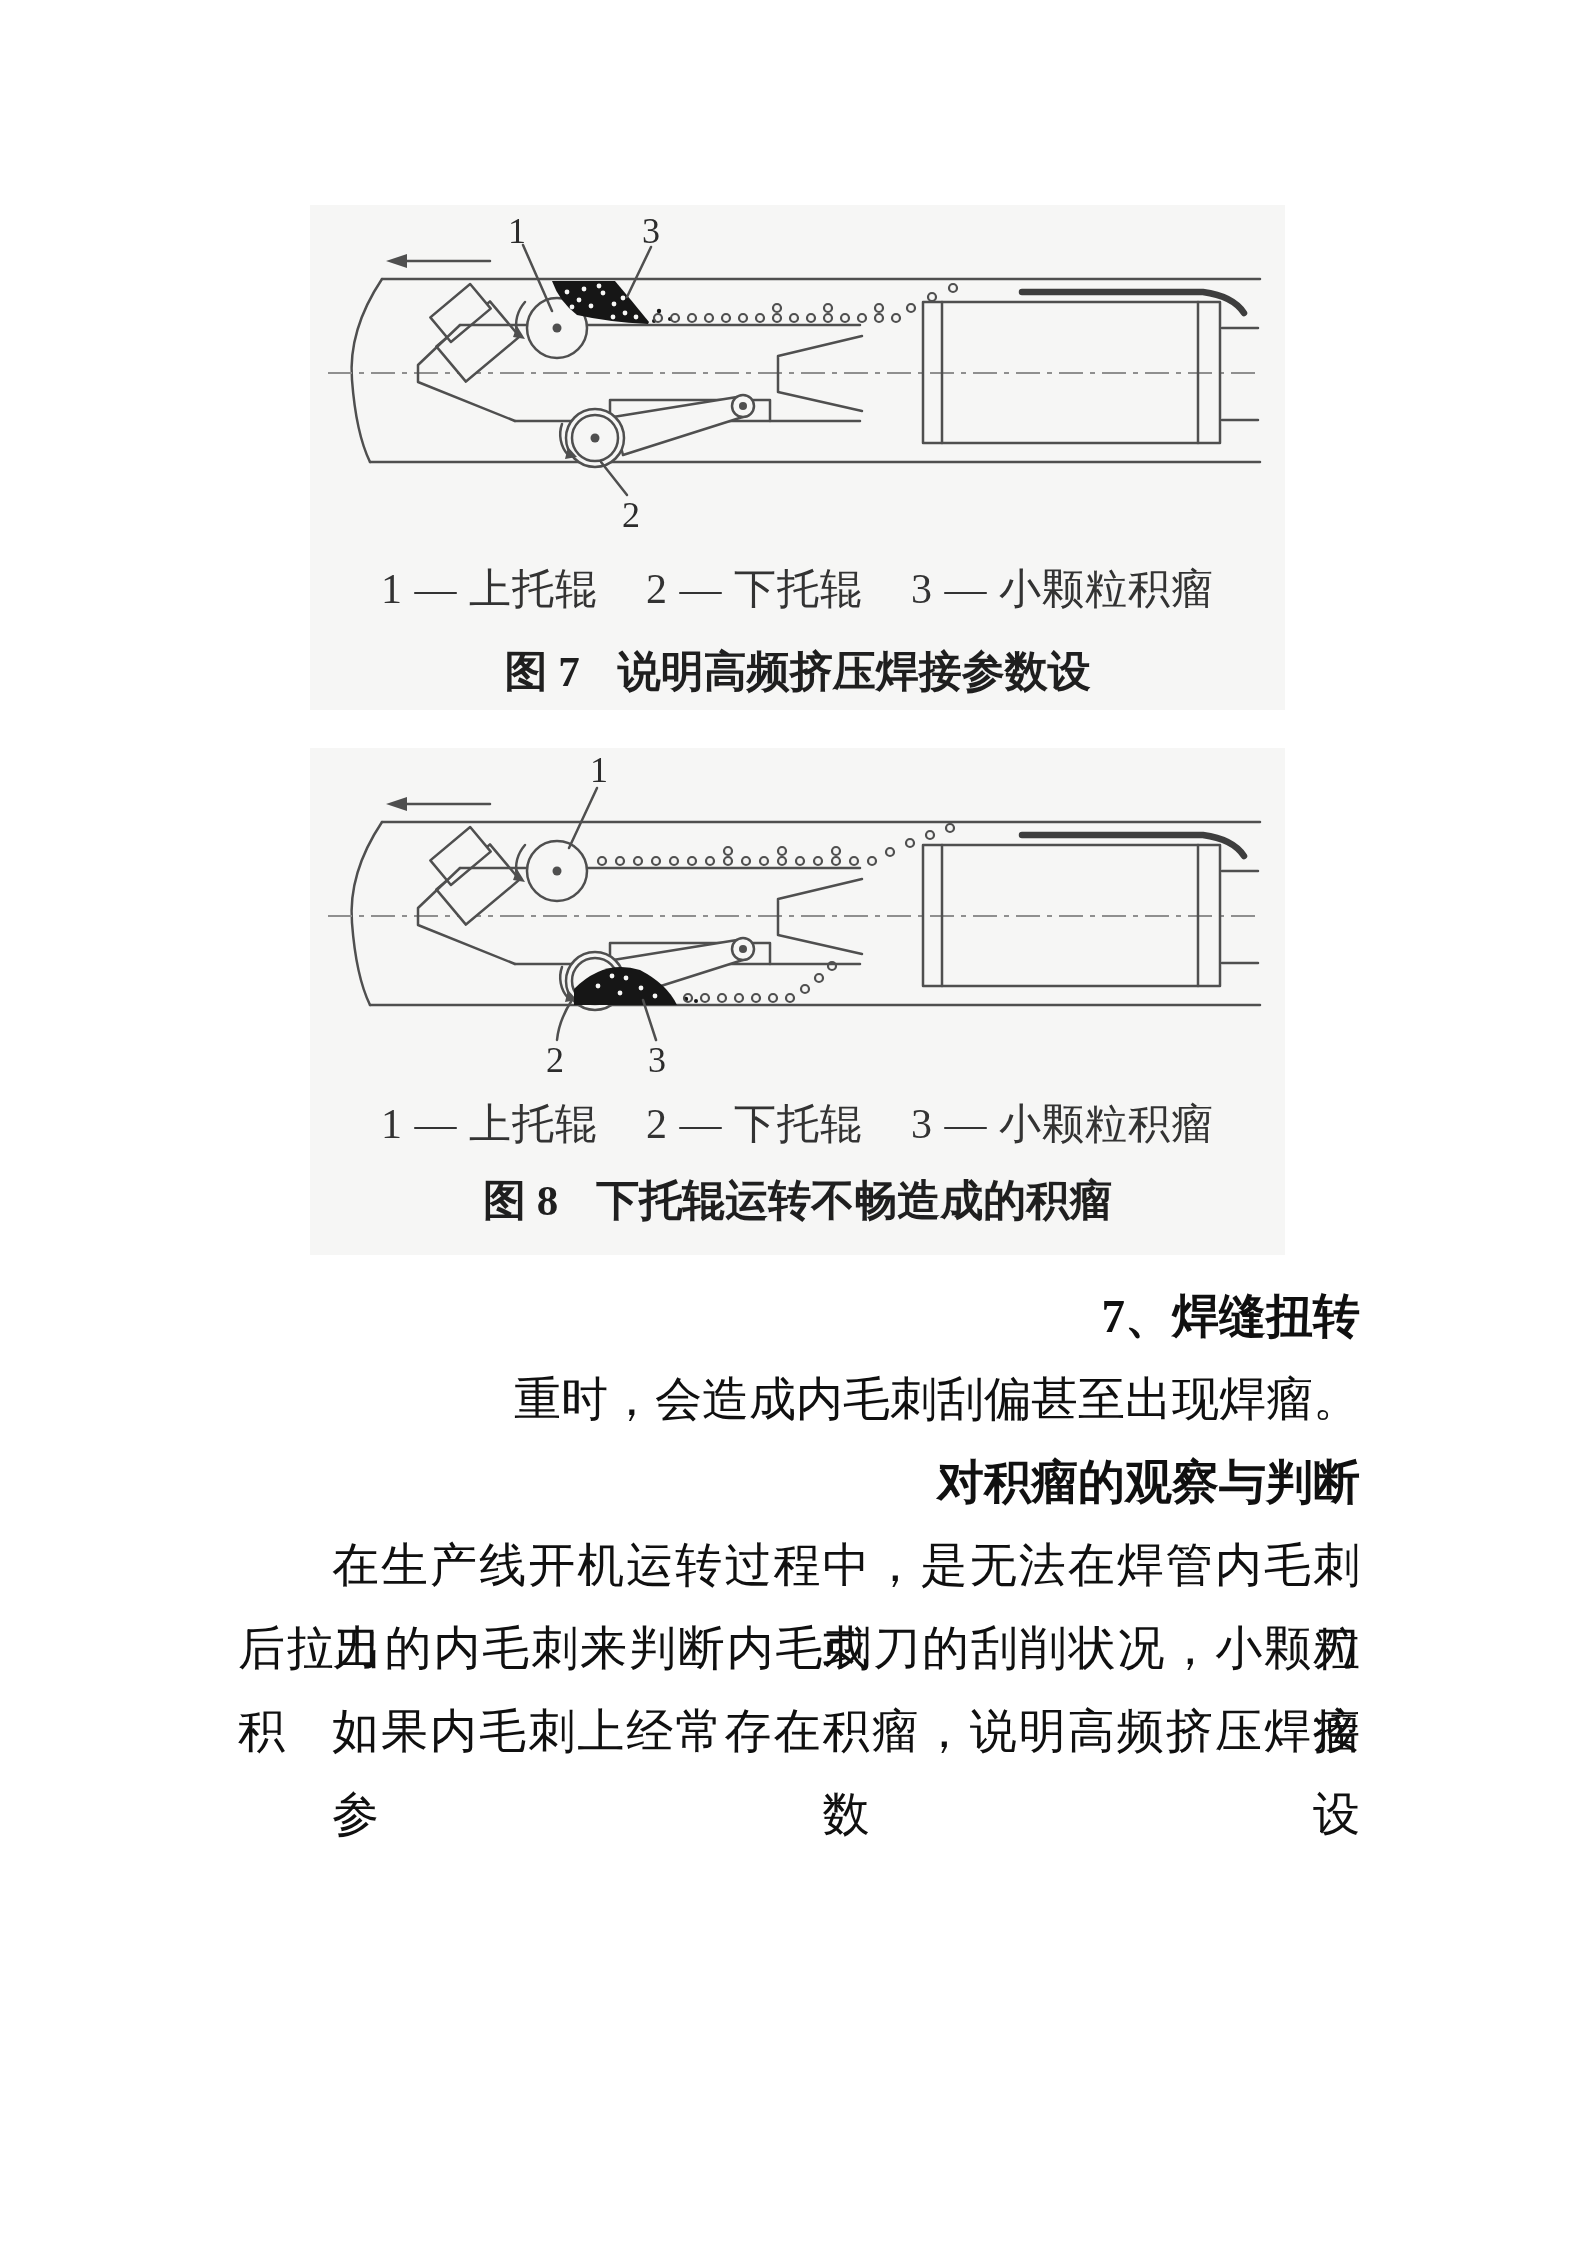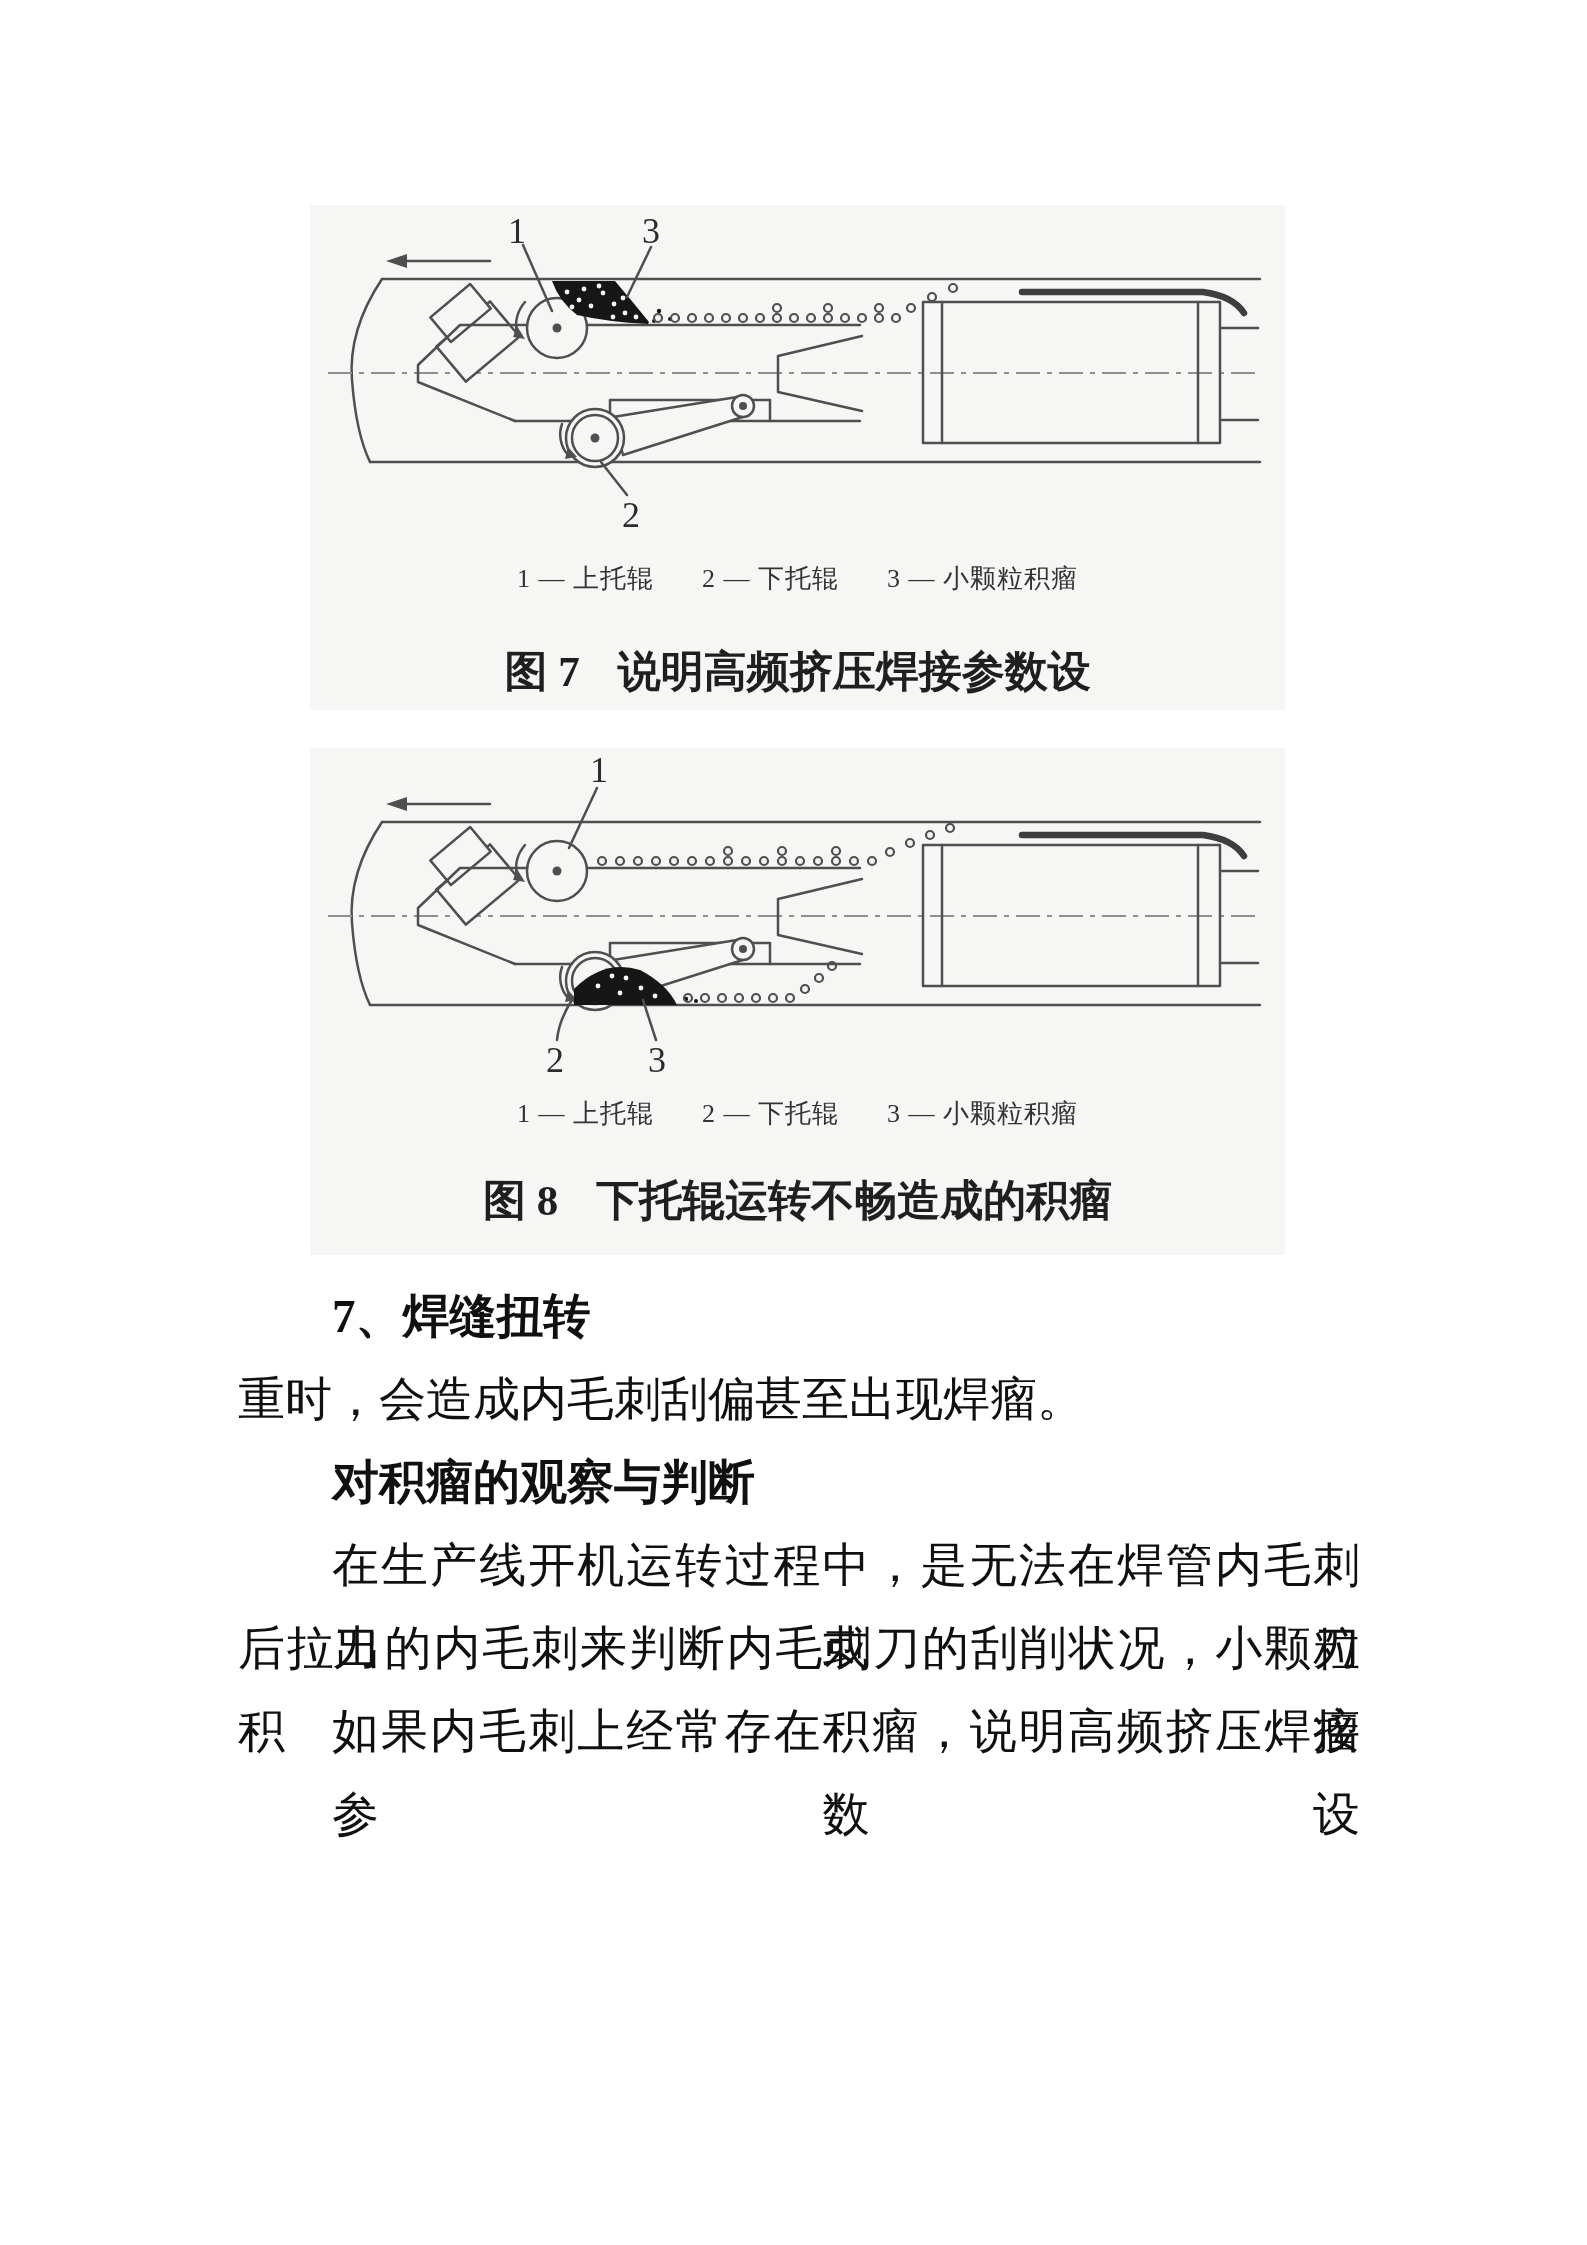--- a/index.html
+++ b/index.html
@@ -20,37 +20,37 @@
   .blob { fill:#161616; stroke:none; }
   .spk  { fill:#f6f6f5; }
   .bspk { fill:#161616; }
   .fillbg { fill:#f6f6f5; }
   .hub  { fill:#4f4f4f; }
   .ah   { fill:#4f4f4f; }
   .lbl  { font-family:"Liberation Serif","DejaVu Serif",serif; font-size:36px; fill:#2c2c2c; }
 
   .legend {
     position:absolute; left:0; right:0; display:flex; justify-content:center;
-    gap:48px; font-size:26px; color:#333333; letter-spacing:1px;
+    gap:48px; font-size:42px; color:#333333; letter-spacing:1px;
   }
   #fig7box .legend { top:356px; }
   #fig8box .legend { top:348px; }
   .fig-caption {
     position:absolute; left:0; right:0; text-align:center;
     font-weight:bold; font-size:43px; color:#1f1f1f;
   }
   #fig7box .fig-caption { top:438px; }
   #fig8box .fig-caption { top:424px; }
   .cap-no { margin-right:38px; }
 
   .bodytext {
     position:absolute; left:238px; top:1275px; width:1122px;
     font-size:47px; line-height:83px; color:#101010;
   }
-  .line { height:83px; }
+  .line { height:83px;text-align:right; }
   .fill { text-align:justify; text-align-last:justify; text-justify:inter-character; }
   .ind  { padding-left:94px; }
   .b    { font-weight:bold; }
 </style>
 </head>
 <body>
 
 <div class="page">
 
   <div class="figbox" id="fig7box">

